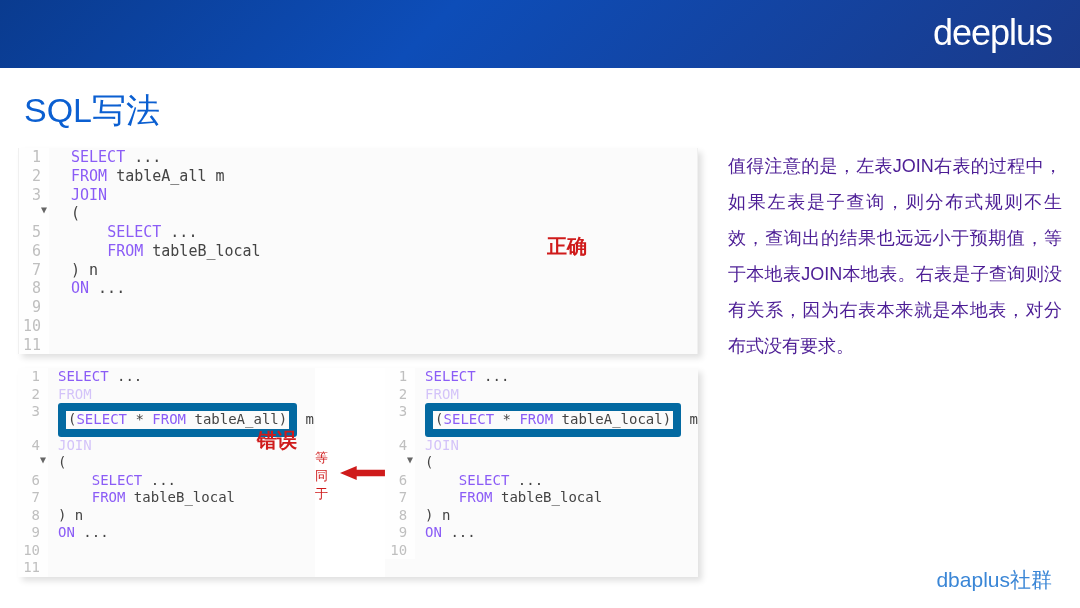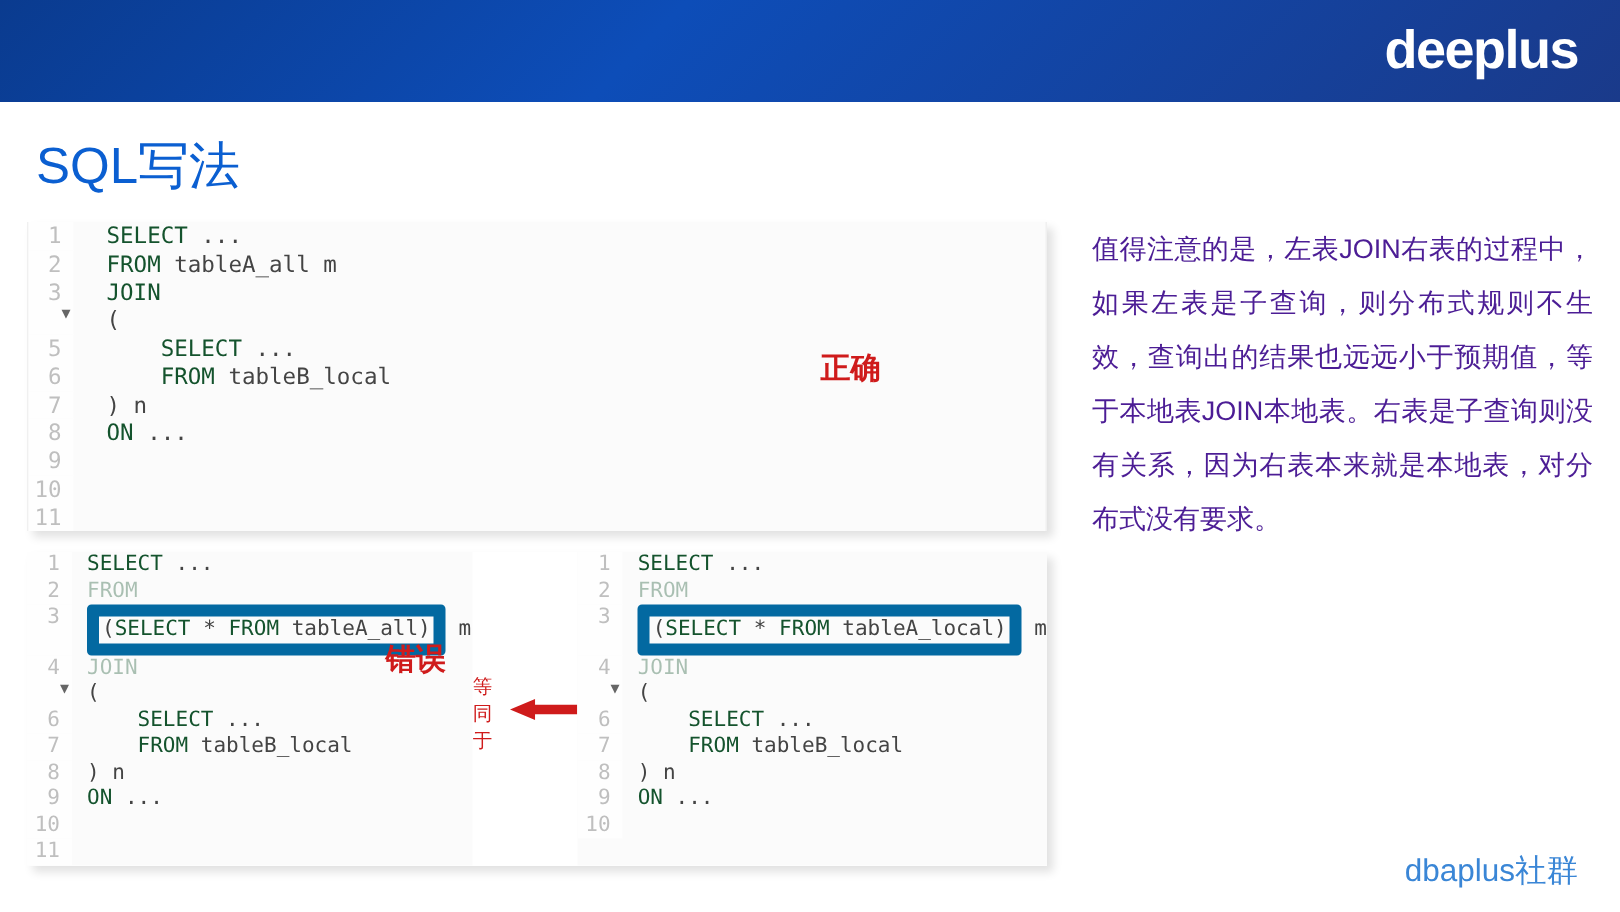--- a/index.html
+++ b/index.html
@@ -18,21 +18,21 @@
     height: 68px;
     background: linear-gradient(135deg, #0a3b8f 0%, #0d4db8 40%, #1a3a8a 100%);
     position: relative;
   }
   .logo {
     position: absolute;
     right: 28px;
     top: 12px;
     color: #fff;
     font-size: 36px;
-    font-weight: 700;
+    font-weight: 400;
     letter-spacing: -1px;
     margin-left: 20px;
   }
 
   
   .title {
     color: #0b5fd1;
     font-size: 34px;
     font-weight: 400;
     margin: 20px 0 0 24px;
@@ -104,21 +104,21 @@
     position: relative;
   }
   .gut-tri::after {
     content: "▼";
     position: absolute;
     right: 2px;
     color: #666;
     font-size: 10px;
   }
   .codecell { padding-left: 4px; color: #444; }
-  .kw { color: #14532d; }
+  .kw { color: #8b5cf6; }
   .red-box {
     border: 8px solid #0369a1;
     border-radius: 3px;
     padding: 0 2px;
     display: inline-block;
   }
 
   .badge {
     position: absolute;
     color: #cf1b1b;

